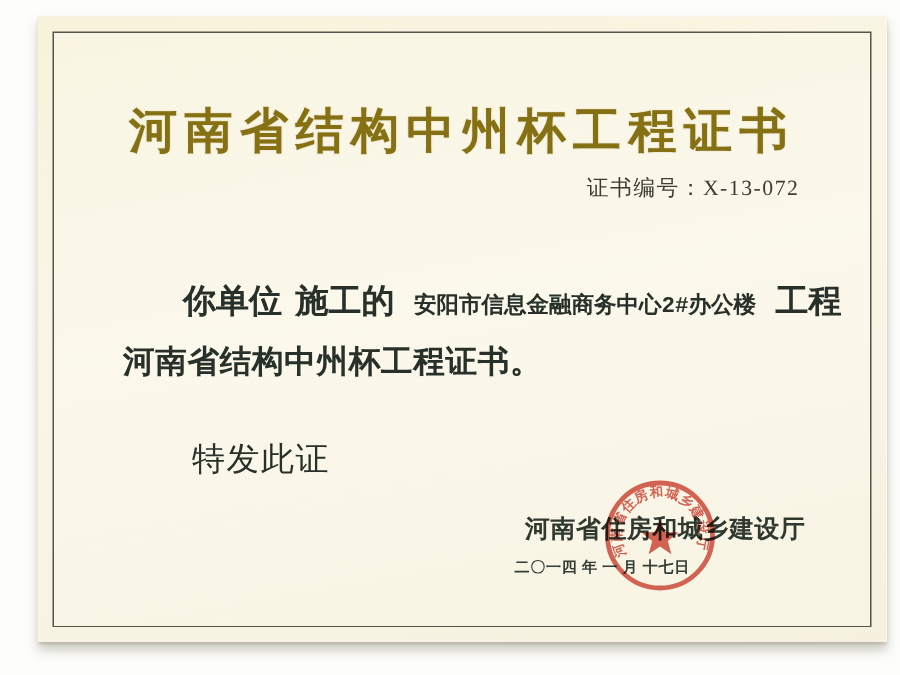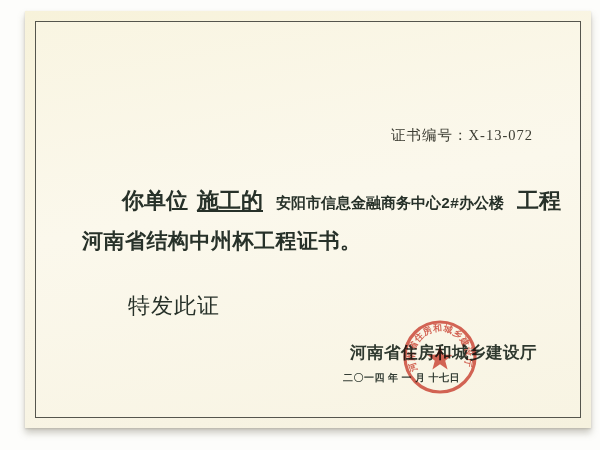--- a/index.html
+++ b/index.html
@@ -31,34 +31,34 @@
   }
 
   .content { position:absolute; inset:0; }
 
   .title {
     position:absolute; top:55px; left:0; right:0; text-align:center;
     font-size:32px; font-weight:bold; color:#857013; letter-spacing:5px;
     text-shadow:0 0 1px rgba(133,112,19,.4); white-space:nowrap;
   }
   .cert-no {
-    position:absolute; top:115px; right:58px;
+    position:absolute; top:105px; right:58px;
     font-size:14.5px; color:#3c3c32; letter-spacing:1px; white-space:nowrap;
   }
   .recipient {
     position:absolute; top:134px; left:70px;
     font-size:15.5px; font-weight:bold; color:#333d35; white-space:nowrap;
   }
   .recipient .name { border-bottom:2px solid #4a544b; padding-bottom:2px; }
 
   .line1 {
     position:absolute; top:175px; left:97px;
     font-size:22px; font-weight:bold; color:#273129; white-space:nowrap;
   }
-  .line1 .method  { margin-left:9px;text-decoration:underline; }
+  .line1 .method  { margin-left:9px; }
   .line1 .project { font-size:15px; margin:16px 13px; letter-spacing:0;font-family:Liberation Mono, monospace; }
   .line2 {
     position:absolute; top:216px; left:57px;
     font-size:21px; font-weight:bold; color:#273129; letter-spacing:.5px; white-space:nowrap;
   }
   .closing {
     position:absolute; top:280px; left:103px;
     font-size:22px; font-weight:normal; color:#273129; letter-spacing:1px; white-space:nowrap;
   }
   .issuer {
@@ -79,20 +79,21 @@
 <body>
 
 <div class="page">
   <div class="paper">
 
     <div class="frame-band"></div>
     <div class="frame-inner"></div>
 
     <div class="content">
 
+      <div class="title">河南省结构中州杯工程证书</div>
 
       <div class="cert-no"><span>证书编号：</span><span>X-13-072</span></div>
 
 
       <div class="line1"><span class="prefix">你单位</span><span class="method">施工的</span><span class="project">安阳市信息金融商务中心2#办公楼</span><span class="suffix">工程</span></div>
 
       <div class="line2">河南省结构中州杯工程证书。</div>
 
       <div class="closing">特发此证</div>
 

